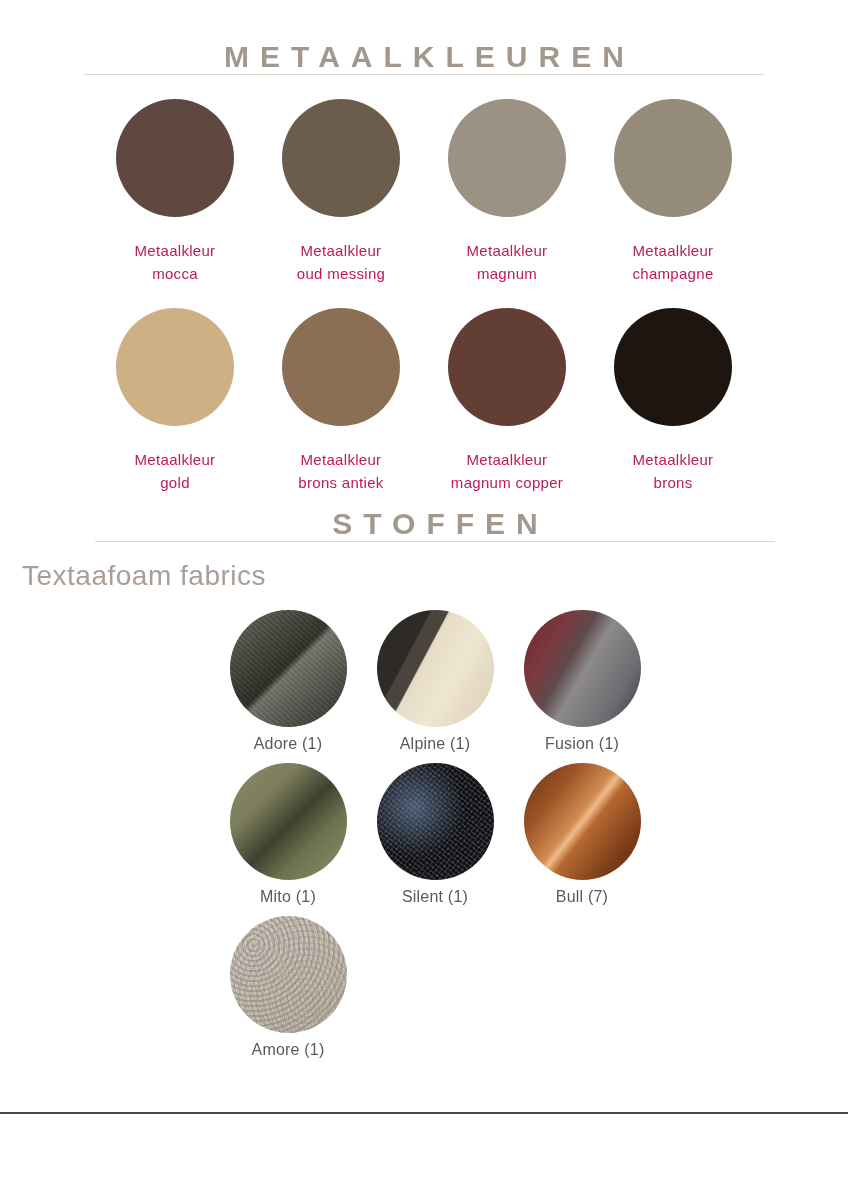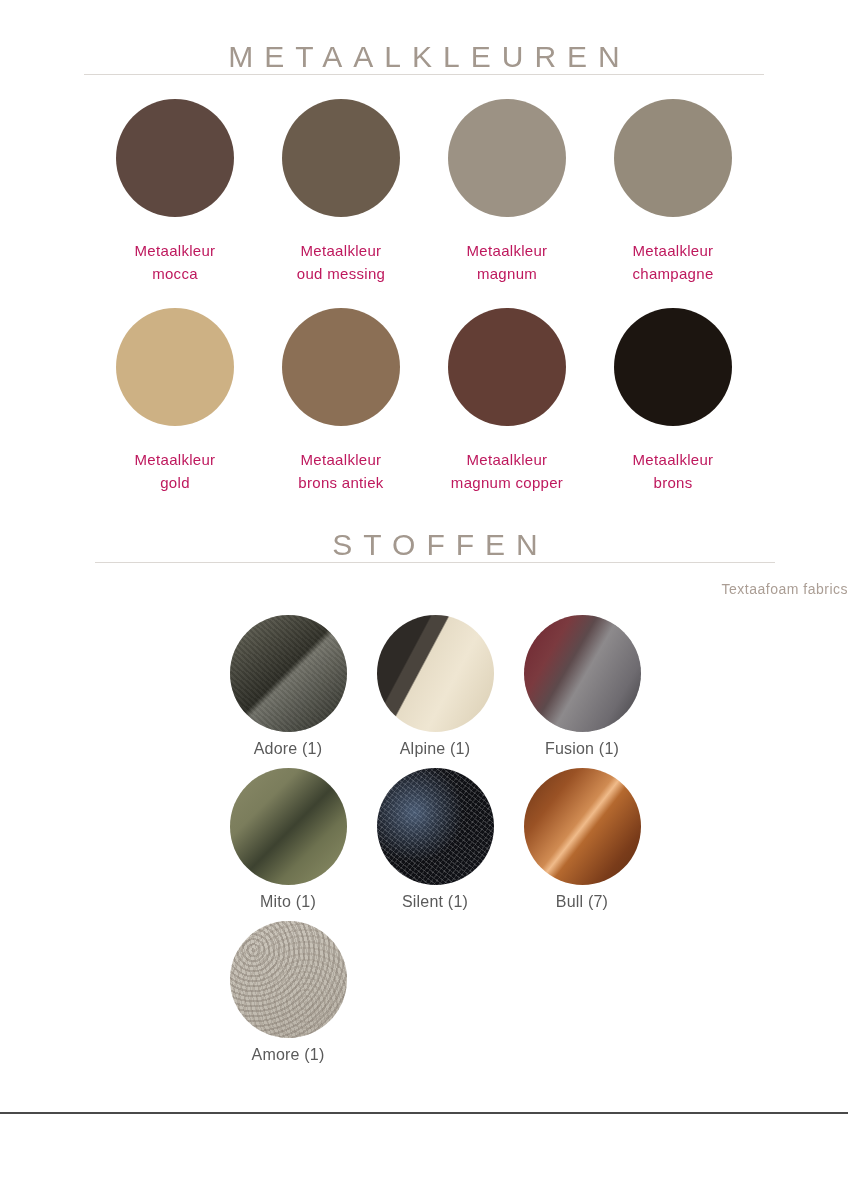--- a/index.html
+++ b/index.html
@@ -12,21 +12,21 @@
     overflow: hidden;
     position: relative;
   }
 
   
   .section-title {
     text-align: center;
     font-size: 30px;
     letter-spacing: 11px;
     color: #a3988e;
-    font-weight: 400;
+    font-weight: 700;
     text-indent: 11px;
   }
 
   .rule {
     height: 1px;
     background: #dcd8d4;
     margin: 0 auto;
     width: 680px;
   }
 
@@ -59,25 +59,25 @@
     margin-top: 22px;
     text-align: center;
     font-size: 15px;
     line-height: 1.55;
     color: #be185d;
     letter-spacing: 0.3px;
     font-weight: 400;
   }
 
   
-  #fabric-section { margin-top: 34px; padding-left: 22px; }
+  #fabric-section { margin-top: 13px; padding-left: 22px; }
 
   .subtitle {
-    text-align: right;
-    font-size: 14px;
+    text-align: left;
+    font-size: 28px;
     color: #ab9e95;
     font-weight: 400;
     letter-spacing: 0.5px;
     margin-top: 18px;
   }
 
   .fabric-grid {
     display: grid;
     grid-template-columns: repeat(3, 147px);
     justify-content: center;

